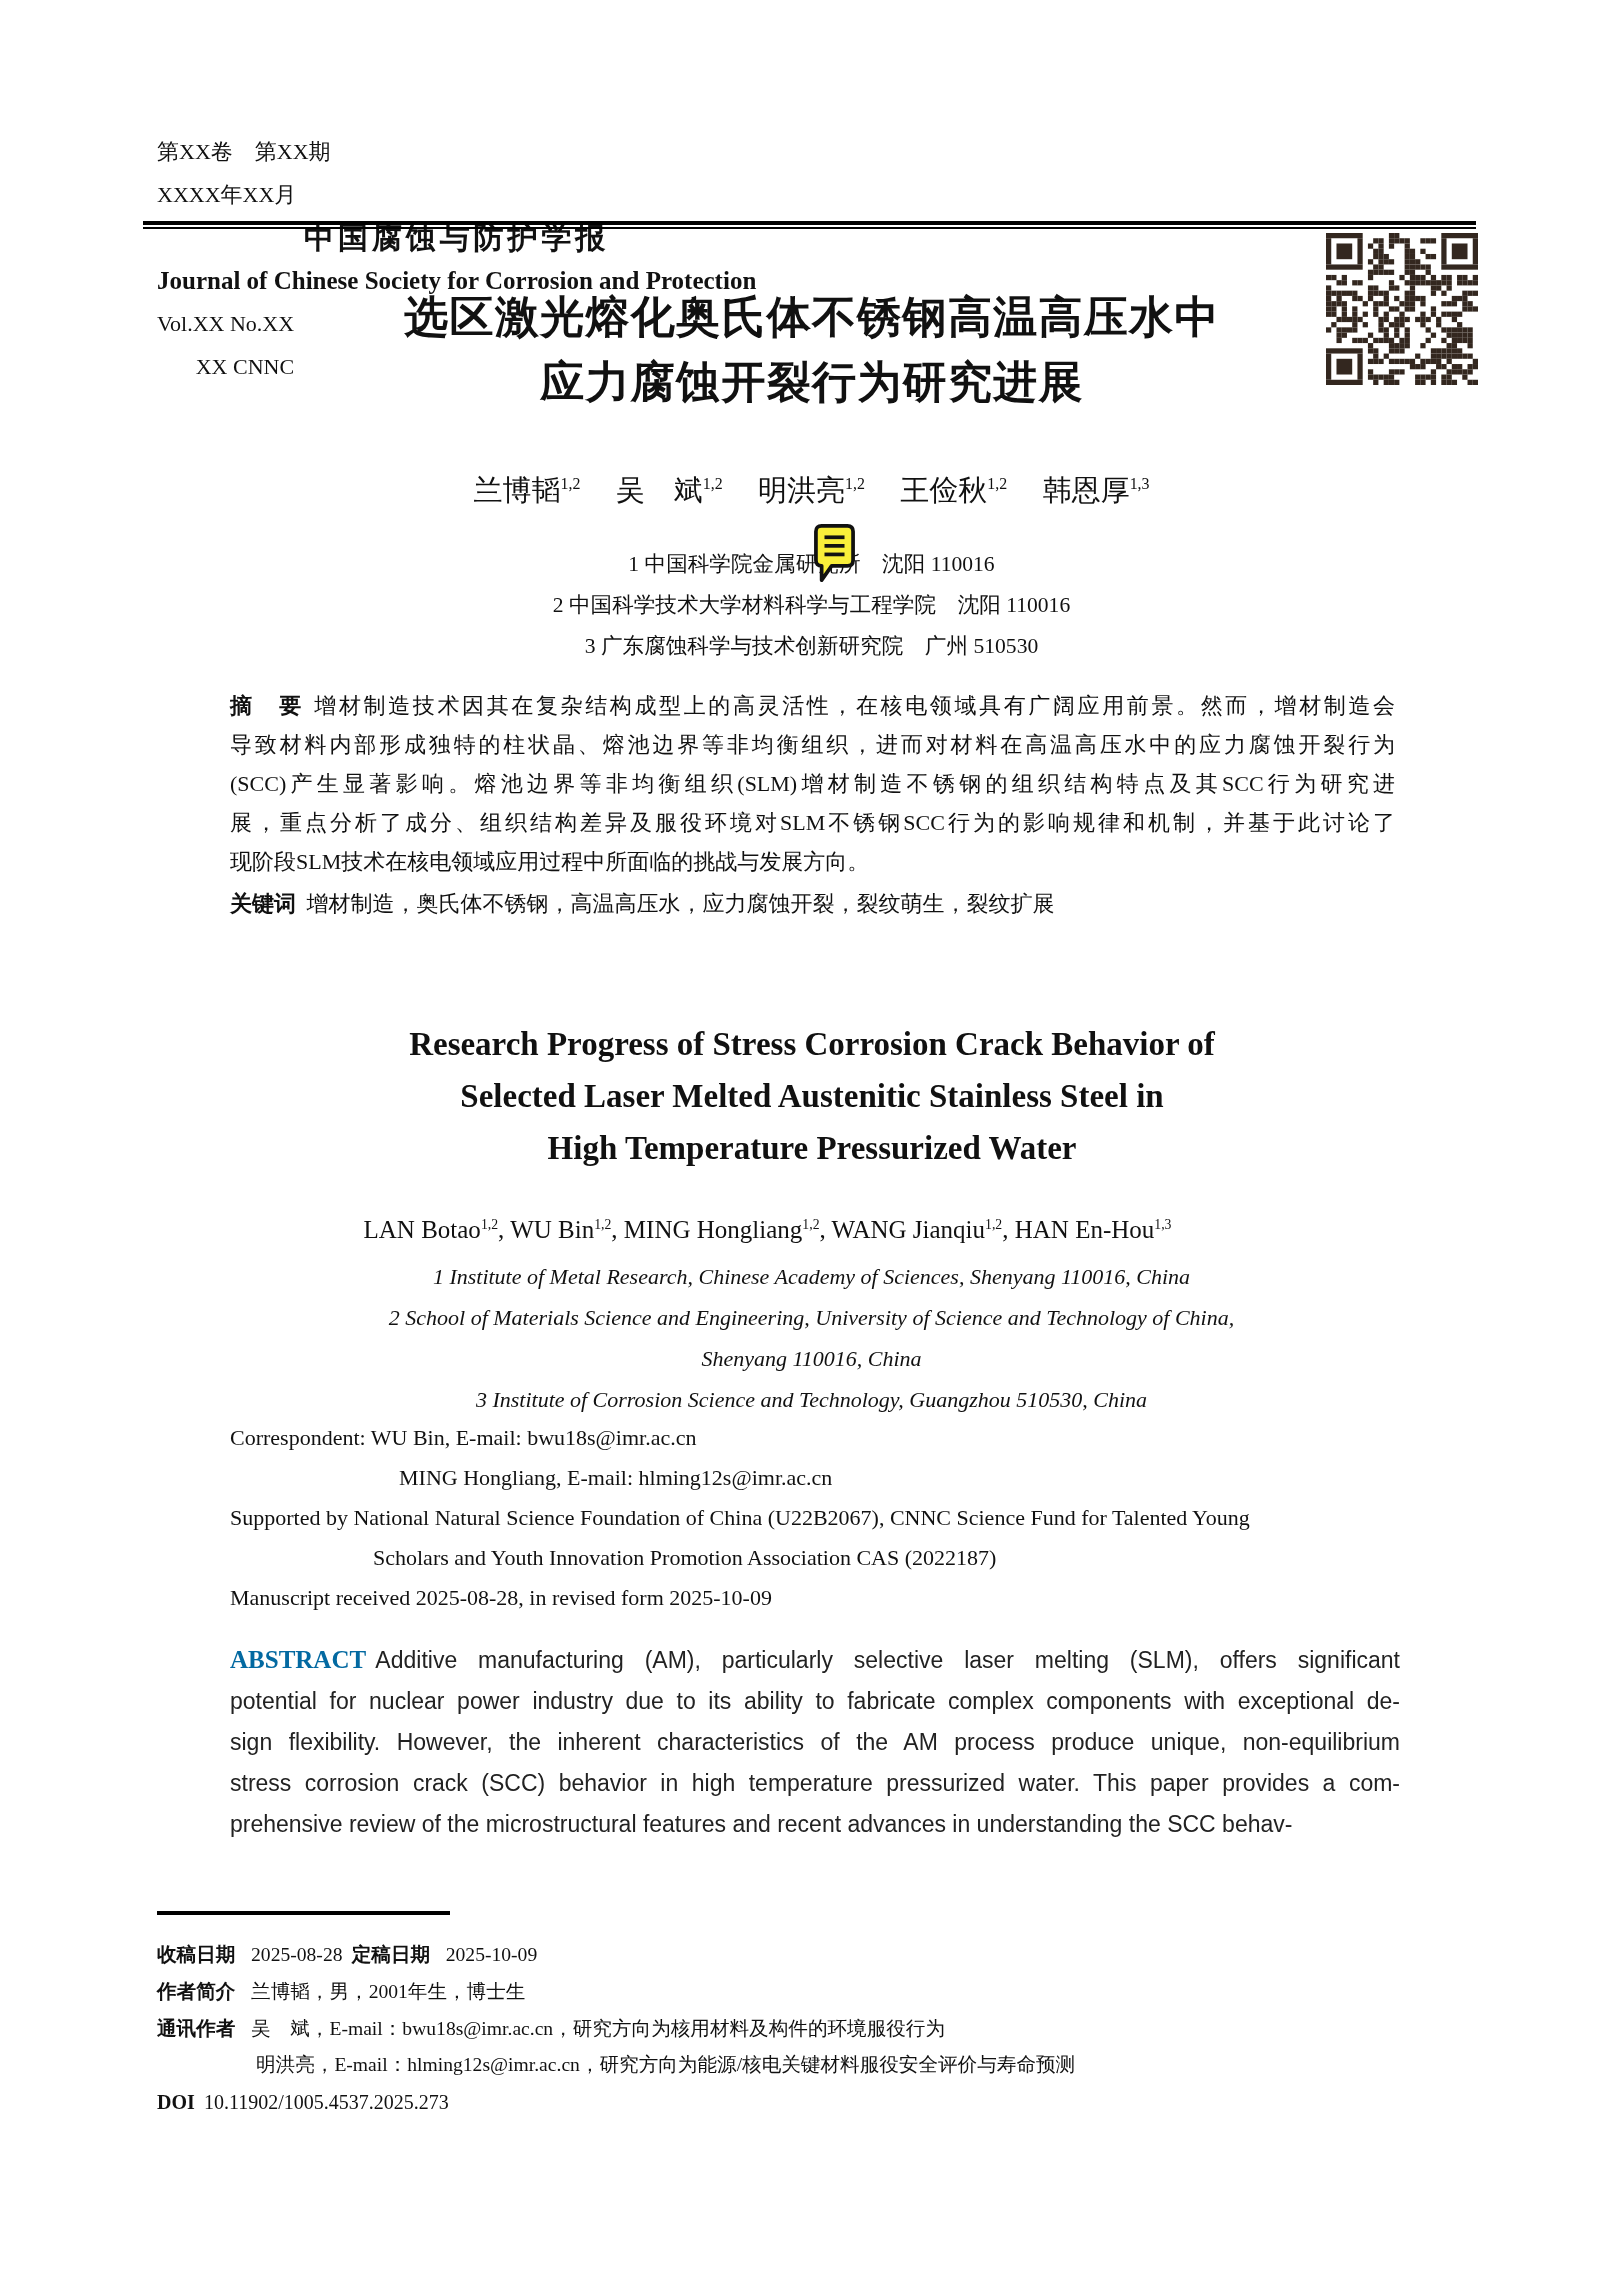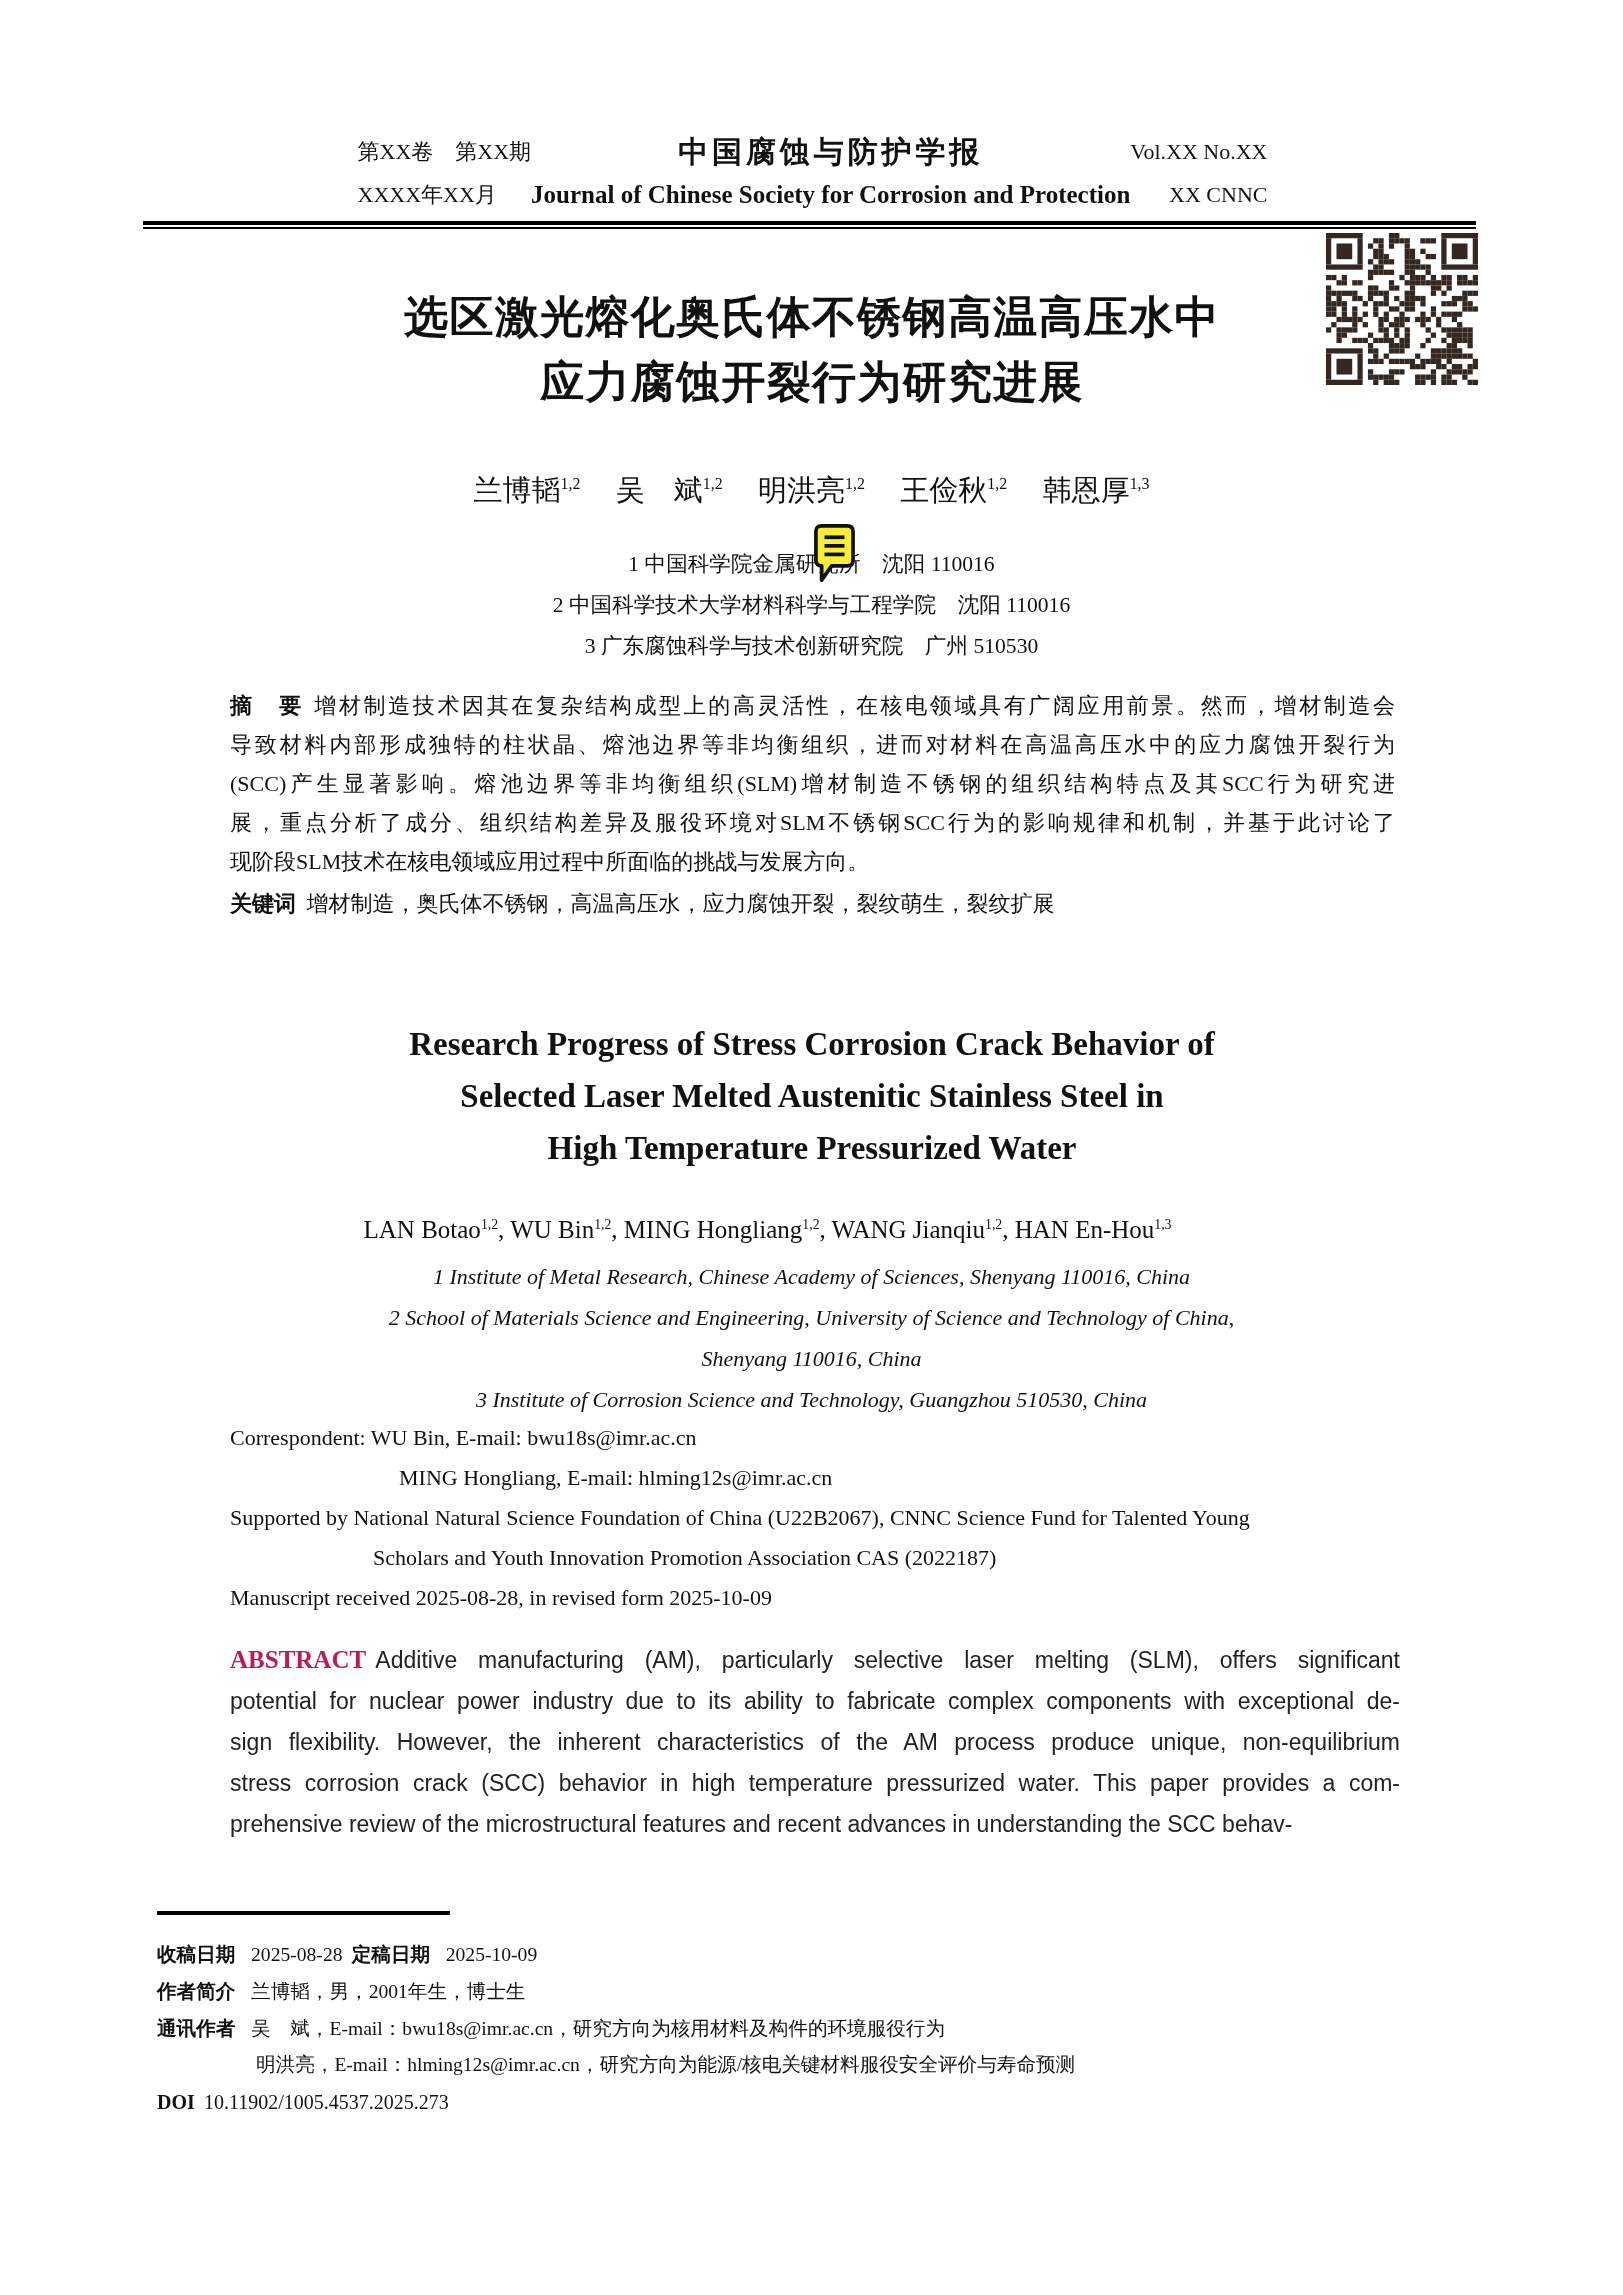--- a/index.html
+++ b/index.html
@@ -1,20 +1,20 @@
 <!DOCTYPE html>
 <html style="font-size:10.5px"><head>
 <meta charset="utf-8">
 <style>
   html,body{margin:0;padding:0;background:#9a9a9a;}
   .page{position:relative;width:1623px;height:2295px;background:#ffffff;
         font-family:"Liberation Serif","DejaVu Serif",serif;color:#111;overflow:hidden;}
 
   
-  .hdr{position:absolute;left:157px;top:130px;width:1311px;display:flex;justify-content:center;align-items:flex-start;}
+  .hdr{position:absolute;left:157px;top:130px;width:1311px;display:flex;justify-content:center;align-items:flex-start;flex-direction:column;}
   .hdr-col{line-height:43px;font-size:22px;}
   .hdr-left{text-align:left;}
   .hdr-center{text-align:center;}
   .hdr-right{text-align:right;}
   .jn-cn{font-size:30px;font-weight:700;letter-spacing:3.9px;}
   .jn-en{font-size:25px;font-weight:700;}
   .hdr-rule{position:absolute;left:143px;top:221px;width:1333px;height:2px;
             border-top:4.6px solid #000;border-bottom:2px solid #000;}
 
   
@@ -47,21 +47,21 @@
              font-size:22px;line-height:41px;font-style:italic;}
 
   
   .corr{position:absolute;left:230px;width:1178px;top:1418px;font-size:22px;line-height:40px;}
   .corr .ind1{padding-left:169px;}
   .corr .ind2{padding-left:143px;}
 
   
   .abs-en{position:absolute;left:230px;width:1170px;top:1639px;
           font-family:"Liberation Sans","DejaVu Sans",sans-serif;font-size:23px;line-height:41px;color:#222;}
-  .abs-en .enlbl{font-family:"Liberation Serif","DejaVu Serif",serif;font-weight:700;font-size:25px;color:#be185d;margin-right:9.2px;}
+  .abs-en .enlbl{font-family:"Liberation Serif","DejaVu Serif",serif;font-weight:700;font-size:25px;color:#0369a1;margin-right:9.2px;}
 
   
   .foot-sep{position:absolute;left:157px;top:1911px;width:293px;border-top:4.6px solid #000;}
   .footnotes{position:absolute;left:157px;top:1936px;width:1328px;font-size:19.6px;}
   .fn-row{line-height:36px;white-space:nowrap;}
   .fn-label{font-family:"Liberation Sans","DejaVu Sans",sans-serif;font-weight:700;margin-right:15.7px;}
   .fn-label.l2{margin-left:9.2px;}
   .fn-text.ind{margin-left:99px;}
   .doi-row{line-height:36px;margin-top:1.3px;font-size:20px;}
   .doi-row .fn-label{font-family:"Liberation Serif","DejaVu Serif",serif;margin-right:9.2px;}

